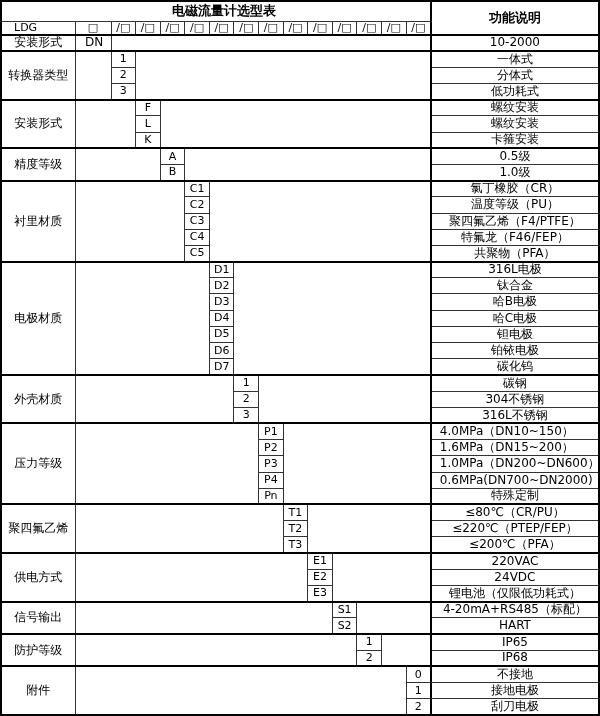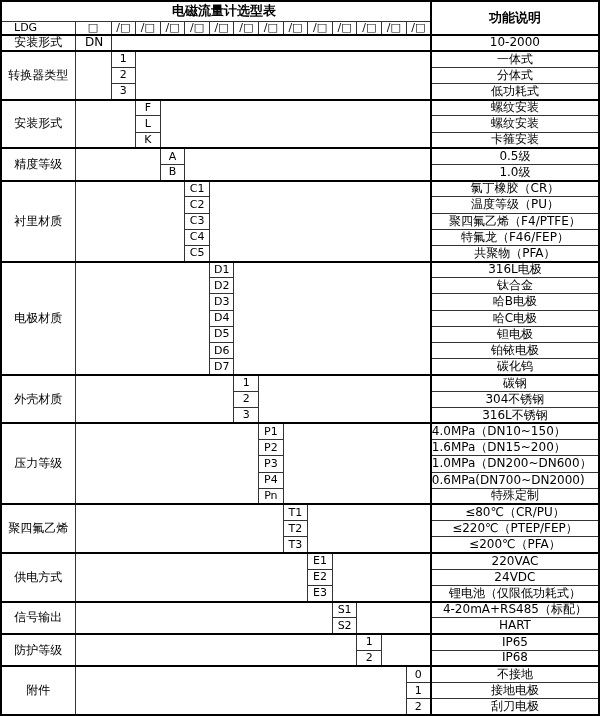--- a/index.html
+++ b/index.html
@@ -25,21 +25,21 @@
   #selection-table tr{height:16px;}
   #selection-table tr.r-title{height:20px;}
   #selection-table tr.r-model{height:13px;}
   #selection-table tr.sec > td{border-top:2px solid #000;}
   #selection-table td.title{font-weight:bold;font-size:13px;padding-left:16px;}
   #selection-table td.fhead{font-weight:bold;font-size:13px;}
   #selection-table td.func{border-left:2px solid #000;}
   #selection-table td.code{font-size:11px;}
   #selection-table td.ldg{text-align:left;padding-left:12px;font-size:12px;}
   #selection-table td.dn{text-align:center;padding-left:2px;font-size:12px;}
-  #selection-table td.left{text-align:left;padding-left:0;}
+  #selection-table td.left{text-align:left;padding-left:8px;}
   #selection-table tr.r-model td{font-size:11px;}
 </style>
 </head>
 <body>
 
 <div id="page">
   <table id="selection-table">
     <colgroup>
       <col style="width:74px">
       <col style="width:36px">

